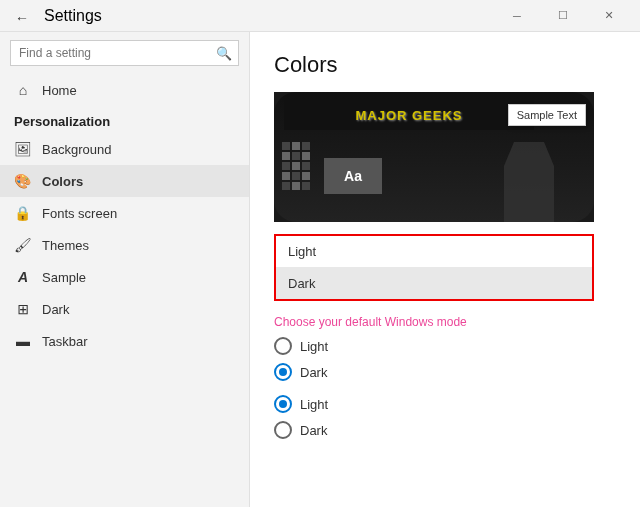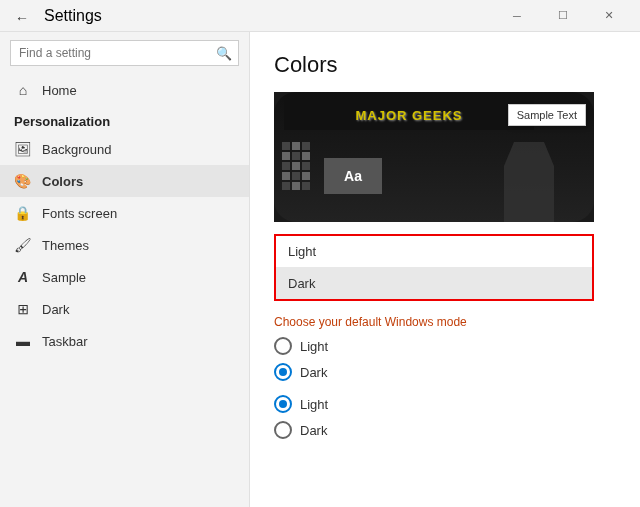--- a/index.html
+++ b/index.html
@@ -252,21 +252,21 @@
       color: #333;
       cursor: pointer;
       background: white;
     }
     .mode-option.selected { background: #e8e8e8; }
     .mode-option:not(:last-child) { border-bottom: 1px solid #e8e8e8; }
 
     
     .section-header {
       font-size: 12px;
-      color: #c2410c;
+      color: #ec4899;
       margin: 10px 0 8px;
     }
 
     
     .radio-group {
       display: flex;
       flex-direction: column;
       gap: 8px;
       margin-bottom: 14px;
     }

